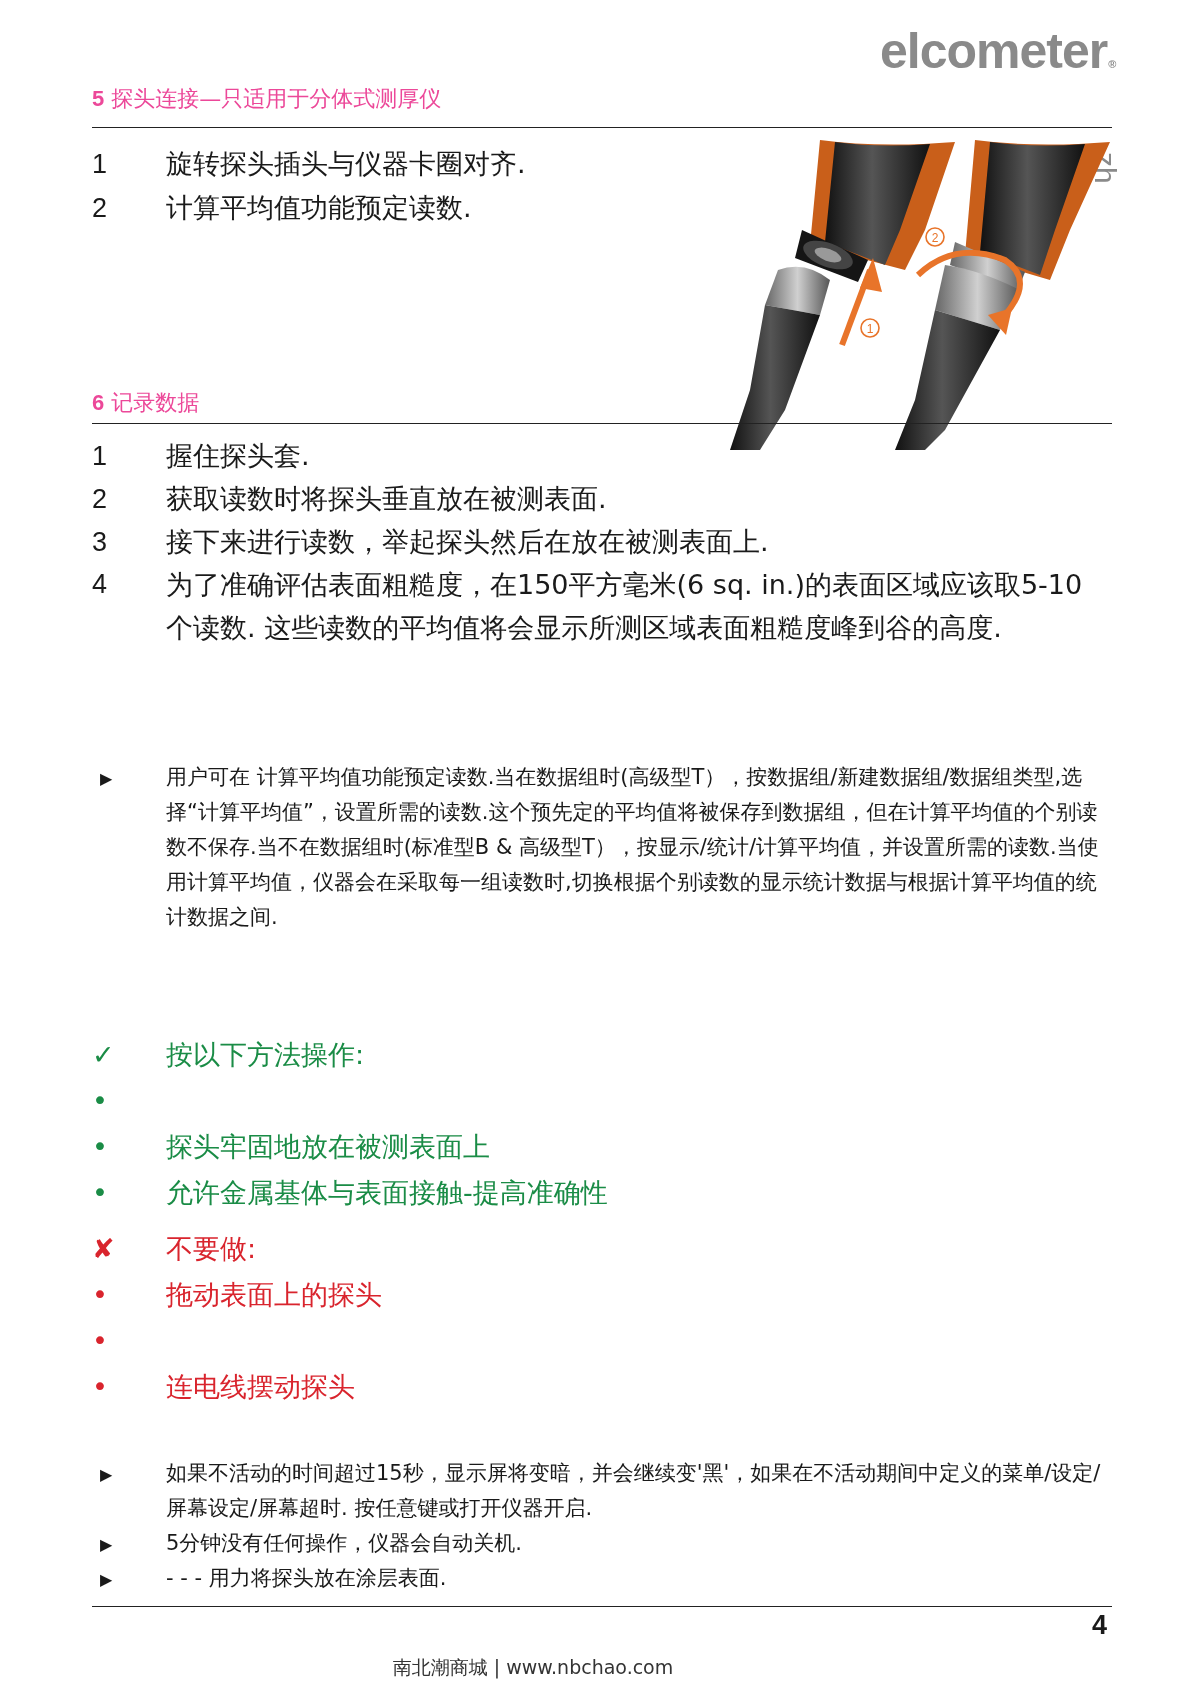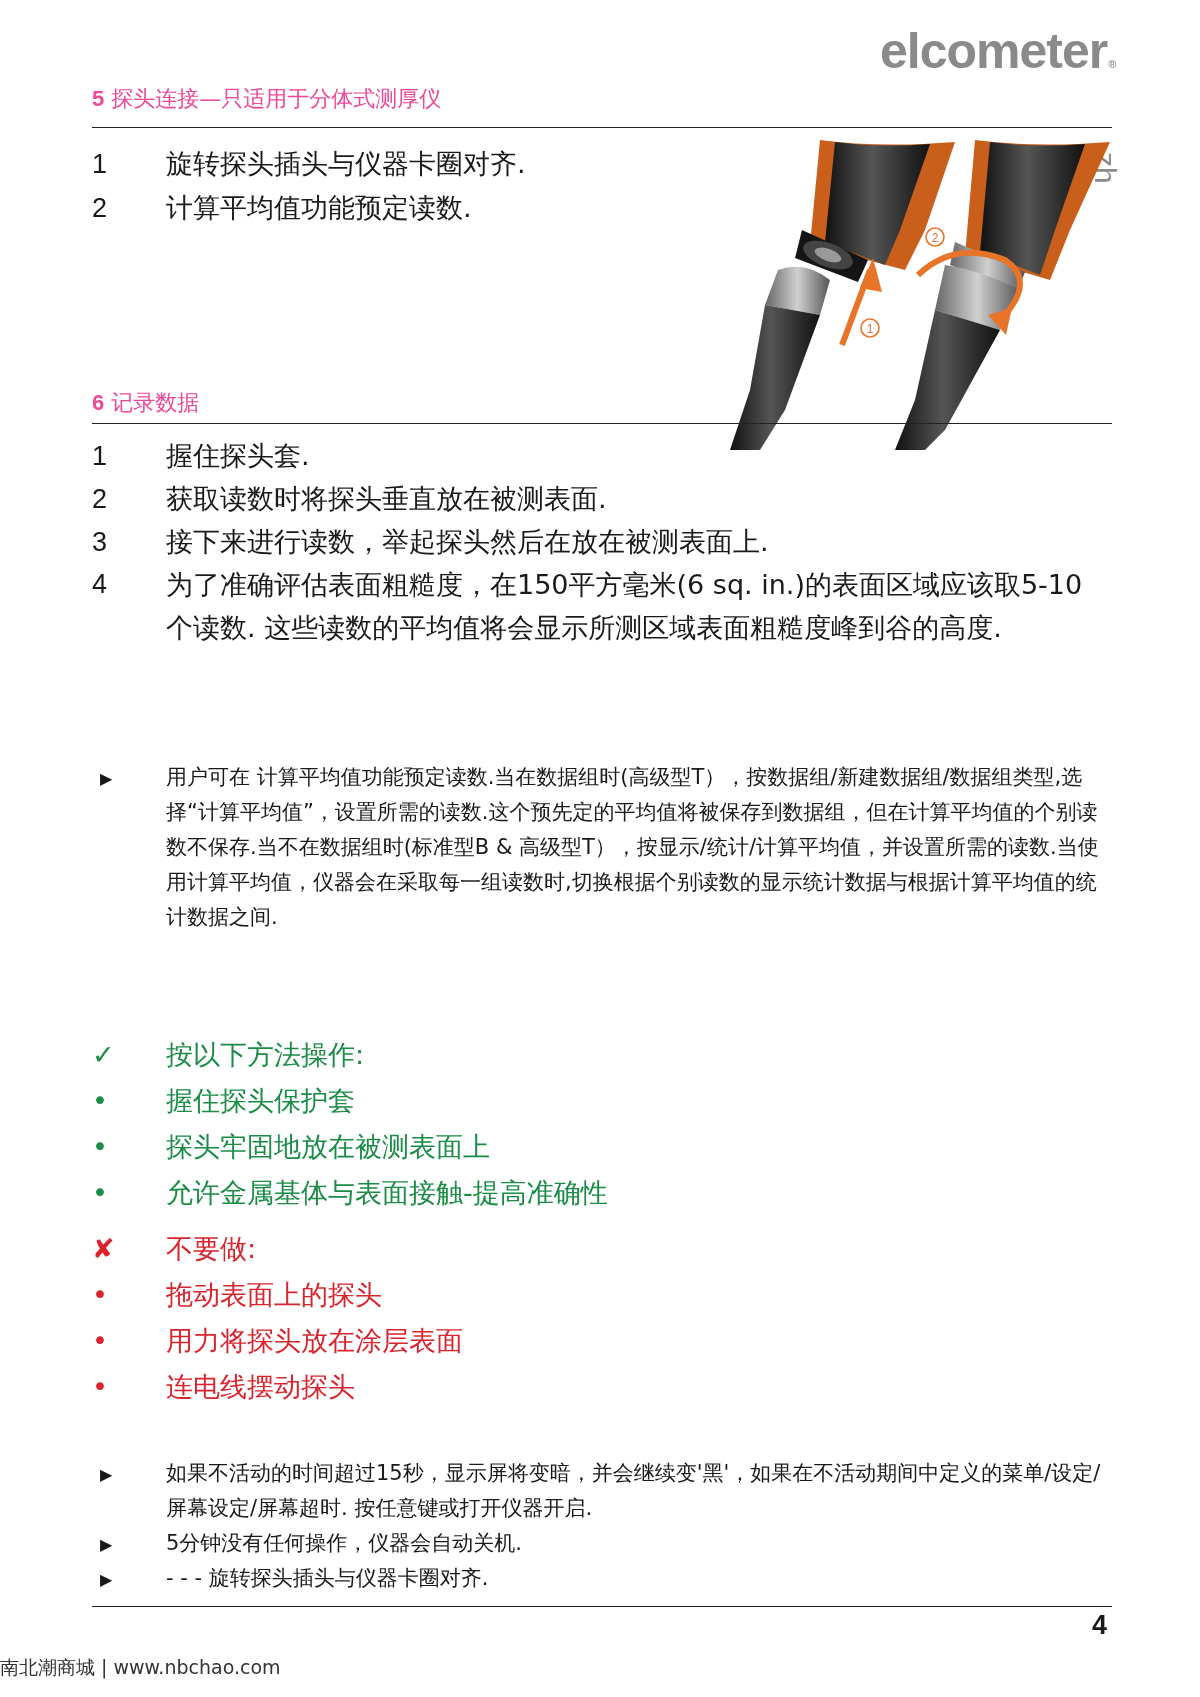--- a/index.html
+++ b/index.html
@@ -20,21 +20,21 @@
   .note { left: 100px; width: 1010px; display: flex; font-size: 21px; line-height: 35px; color: #1a1a1a; }
   .note .arrow { width: 66px; flex: none; font-size: 16px; padding-top: 1px; }
   .note .txt { flex: 1; }
   .dolist { left: 92px; font-size: 27px; line-height: 46px; }
   .row { display: flex; }
   .row .mk { width: 74px; flex: none; }
   .green { color: #1a8c46; }
   .red { color: #d9242d; }
   .footer-rule { left: 92px; top: 1606px; width: 1020px; border-top: 1.6px solid #222; }
   .pagenum { left: 1092px; top: 1610px; font-family: "Liberation Sans", sans-serif; font-weight: bold; font-size: 27px; }
-  .source { left: 0; width: 1020px; top: 1655px; font-size: 19px; color: #333; }
+  .source { left: 0; width: 1020px; top: 1655px; text-align: center; font-size: 19px; color: #333; padding-left: 23px; }
   .illus { left: 690px; top: 130px; width: 420px; height: 320px; }
 </style>
 </head>
 <body>
 
 <div class="abs logo"><span>elcometer</span><span class="reg">®</span></div>
 <div class="abs lang">zh</div>
 
 <div class="abs heading" style="top:84px;">
   <b>5</b> <span>探头连接—只适用于分体式测厚仪</span>
@@ -129,21 +129,20 @@
   <span class="txt">用户可在 计算平均值功能预定读数.当在数据组时(高级型T），按数据组/新建数据组/数据组类型,选择“计算平均值”，设置所需的读数.这个预先定的平均值将被保存到数据组，但在计算平均值的个别读数不保存.当不在数据组时(标准型B &amp; 高级型T），按显示/统计/计算平均值，并设置所需的读数.当使用计算平均值，仪器会在采取每一组读数时,切换根据个别读数的显示统计数据与根据计算平均值的统计数据之间.</span>
 </div>
 
 <div class="abs dolist green" style="top:1032px;">
   <div class="row">
       <span class="mk">✓</span>
       <span>按以下方法操作:</span>
     </div>
   <div class="row">
       <span class="mk">•</span>
-      <span>握住探头保护套</span>
     </div>
   <div class="row">
       <span class="mk">•</span>
       <span>探头牢固地放在被测表面上</span>
     </div>
   <div class="row">
       <span class="mk">•</span>
       <span>允许金属基体与表面接触-提高准确性</span>
     </div>
 </div>
@@ -152,36 +151,35 @@
   <div class="row">
       <span class="mk">✘</span>
       <span>不要做:</span>
     </div>
   <div class="row">
       <span class="mk">•</span>
       <span>拖动表面上的探头</span>
     </div>
   <div class="row">
       <span class="mk">•</span>
-      <span>用力将探头放在涂层表面</span>
     </div>
   <div class="row">
       <span class="mk">•</span>
       <span>连电线摆动探头</span>
     </div>
 </div>
 
 <div class="abs note" style="top:1456px;">
   <span class="arrow">▶</span>
   <span class="txt">如果不活动的时间超过15秒，显示屏将变暗，并会继续变'黑'，如果在不活动期间中定义的菜单/设定/屏幕设定/屏幕超时. 按任意键或打开仪器开启.</span>
 </div>
 <div class="abs note" style="top:1526px;">
   <span class="arrow">▶</span>
   <span class="txt">5分钟没有任何操作，仪器会自动关机.</span>
 </div>
 <div class="abs note" style="top:1561px;">
   <span class="arrow">▶</span>
-  <span class="txt">- - - 旋转探头插头与仪器卡圈对齐.</span>
+  <span class="txt">- - - 用力将探头放在涂层表面.</span>
 </div>
 
 <div class="abs footer-rule"></div>
 <div class="abs pagenum">4</div>
 <div class="abs source">南北潮商城 | www.nbchao.com</div>
 
 </body></html>

